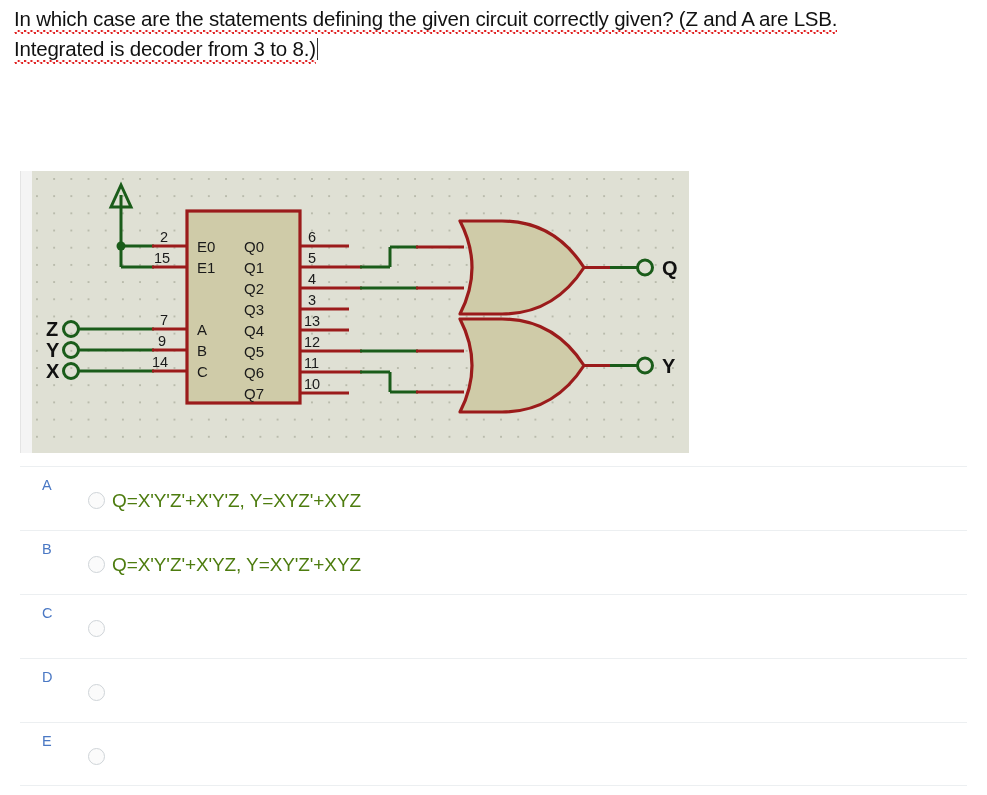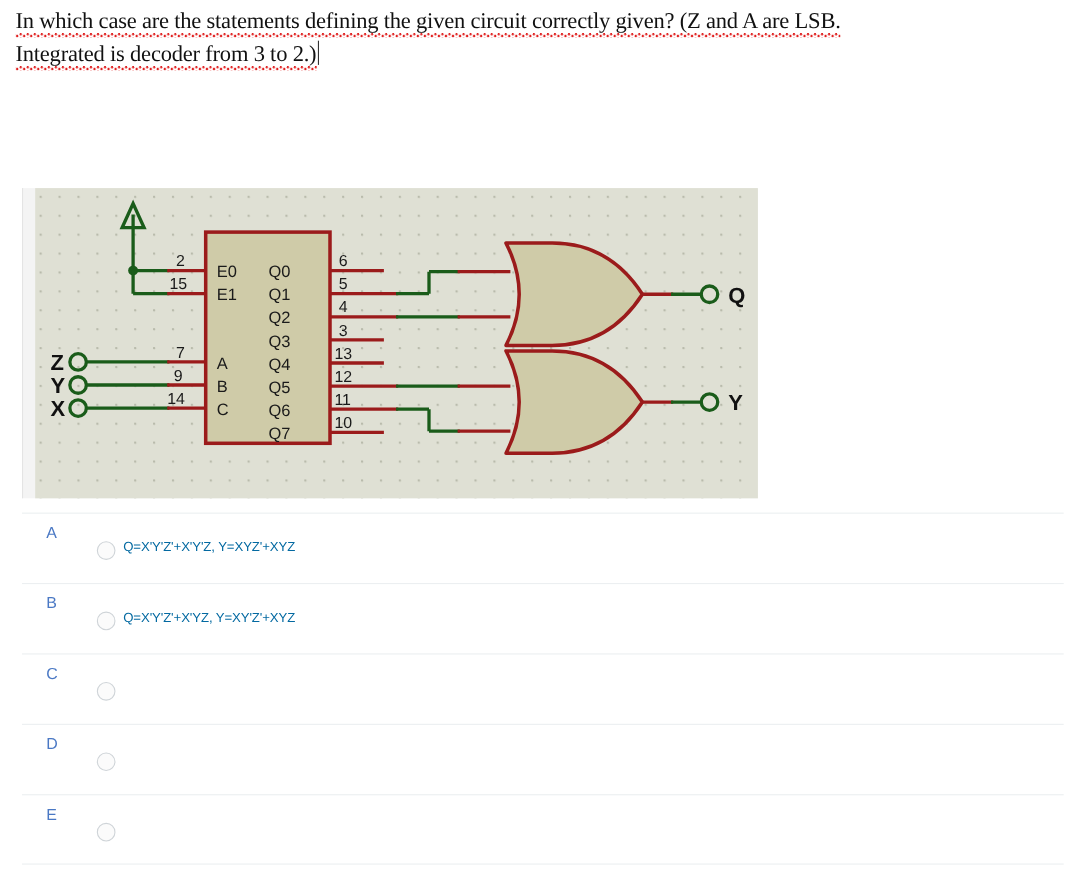--- a/index.html
+++ b/index.html
@@ -37,21 +37,20 @@
   }
   .sq {
     
     background-image:
       radial-gradient(circle at 1.6px 3.1px, #e02020 1.05px, rgba(0,0,0,0) 1.35px),
       radial-gradient(circle at 4.8px 1.1px, #e02020 1.05px, rgba(0,0,0,0) 1.35px);
     background-size: 6.4px 4.4px;
     background-repeat: repeat-x;
     background-position: 0 100%;
     padding-bottom: 4px;
-    font-family: Liberation Serif, serif;
   }
   .caret {
     display: inline-block;
     width: 1px;
     height: 22px;
     background: #333;
     vertical-align: -4px;
     margin-left: 1px;
   }
 
@@ -109,36 +108,36 @@
     height: 17px;
     border: 1.6px solid #cfd4d8;
     border-radius: 50%;
     background: #fbfbfb;
     box-sizing: border-box;
   }
   .option-text {
     position: absolute;
     left: 92px;
     top: 23px;
-    font-size: 12px;
-    color: #0369a1;
+    font-size: 19px;
+    color: #4d7c0f;
     font-family: "Liberation Sans", sans-serif;
     letter-spacing: -0.1px;
     white-space: nowrap;
   }
   .option-row:last-child { border-bottom: 1px solid #eceff1; }
 </style>
 </head>
 <body>
 
 <div id="page">
 
   <div class="question-block">
     <div class="question-line"><span class="sq">In which case are the statements defining the given circuit correctly given? (Z and A are LSB.</span></div>
-    <div class="question-line"><span class="sq">Integrated is decoder from 3 to 2.)</span><span class="caret"></span></div>
+    <div class="question-line"><span class="sq">Integrated is decoder from 3 to 8.)</span><span class="caret"></span></div>
   </div>
 
   <div id="circuit-wrap">
     <div id="circuit-canvas">
       <svg width="657" height="282" viewBox="0 0 657 282" xmlns="http://www.w3.org/2000/svg">
         <defs>
           <style>
             .wr { stroke:#9b1b1b; stroke-width:3; fill:none; }
             .wg { stroke:#1a5c1a; stroke-width:3; fill:none; }
             .bodyline { stroke:#9b1b1b; stroke-width:3.2; fill:#cfcba8; }

